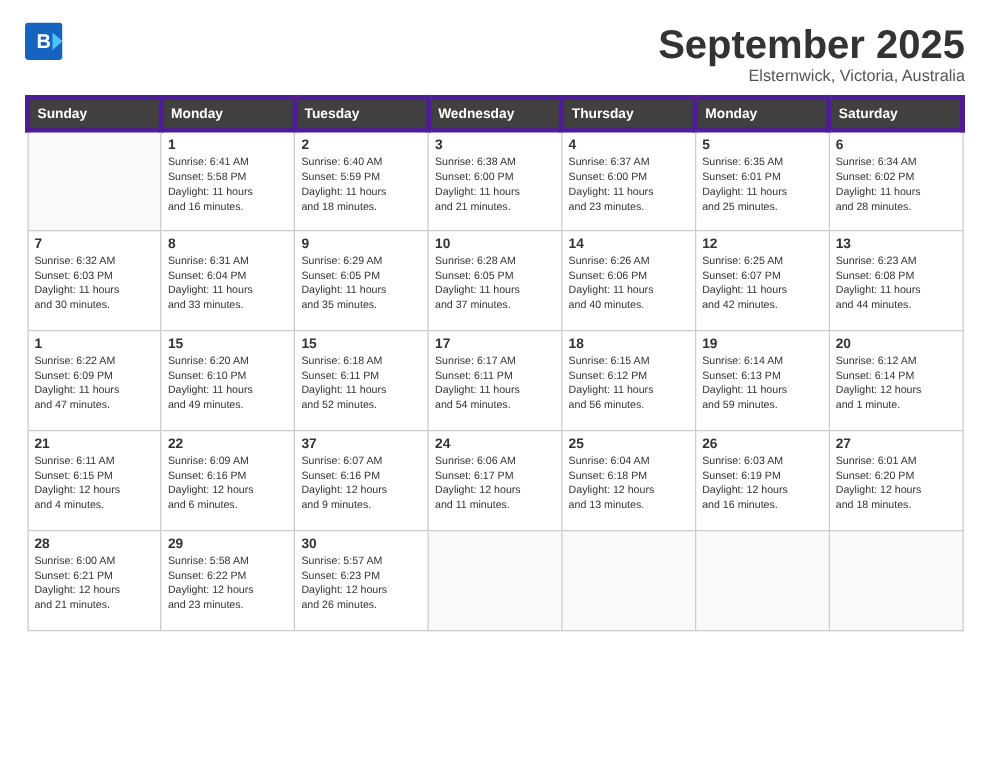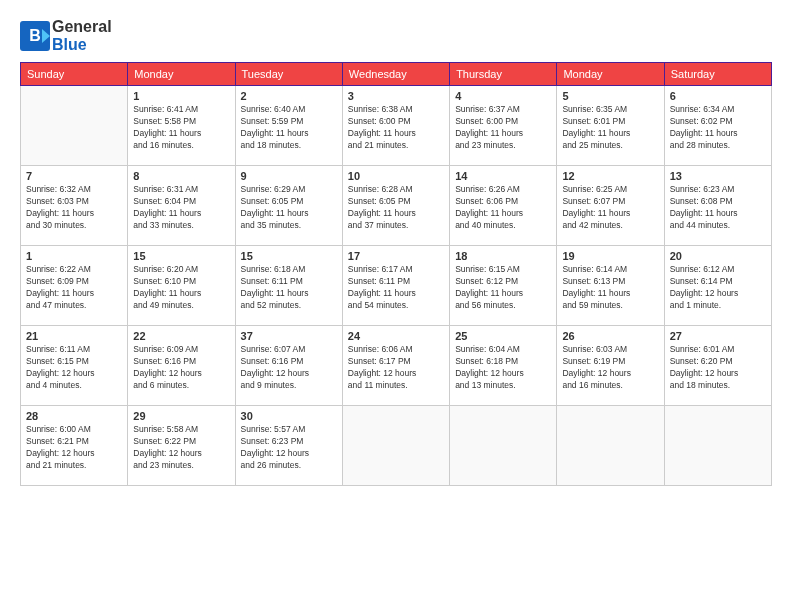--- a/index.html
+++ b/index.html
@@ -39,27 +39,27 @@
     .location {
       font-size: 13px;
       color: #555;
     }
     .calendar {
       width: 100%;
       border-collapse: collapse;
       font-size: 9.5px;
     }
     .calendar th {
-      background-color: #ef4444;
+      background-color: #404040;
       color: #fff;
       text-align: left;
       padding: 5px 6px;
       font-size: 11px;
-      font-weight: normal;
-      border: 1px solid #4c1d95;
+      font-weight: bold;
+      border: 4px solid #4c1d95;
     }
     .calendar td {
       border: 1px solid #ccc;
       vertical-align: top;
       padding: 4px 5px;
       width: 107px;
       height: 80px;
     }
     .day-number {
       font-size: 11px;
@@ -89,25 +89,25 @@
 <div class="page">
   <div class="header">
     <div class="logo">
       <div class="logo-wrapper">
         <svg class="logo-svg" width="30" height="30" viewBox="0 0 30 30">
           <rect x="0" y="0" width="30" height="30" rx="3" fill="#1565c0"></rect>
           <text x="15" y="20" text-anchor="middle" font-size="16" font-weight="bold" fill="white" font-family="Arial">B</text>
 
           <polygon points="22,8 30,15 22,22" fill="#4fc3f7"></polygon>
         </svg>
-        <div>
-          <span style="font-size:16px;font-weight:bold;color:#333;">General</span><br>
-          <span style="font-size:16px;font-weight:bold;color:#1565c0;">Blue</span>
-        </div>
       </div>
+    </div>
+    <div class="title-block">
+      <div class="month-title">September 2025</div>
+      <div class="location">Elsternwick, Victoria, Australia</div>
     </div>
   </div>
 
   <table class="calendar">
     <thead>
       <tr>
         <th>Sunday</th>
         <th>Monday</th>
         <th>Tuesday</th>
         <th>Wednesday</th>

